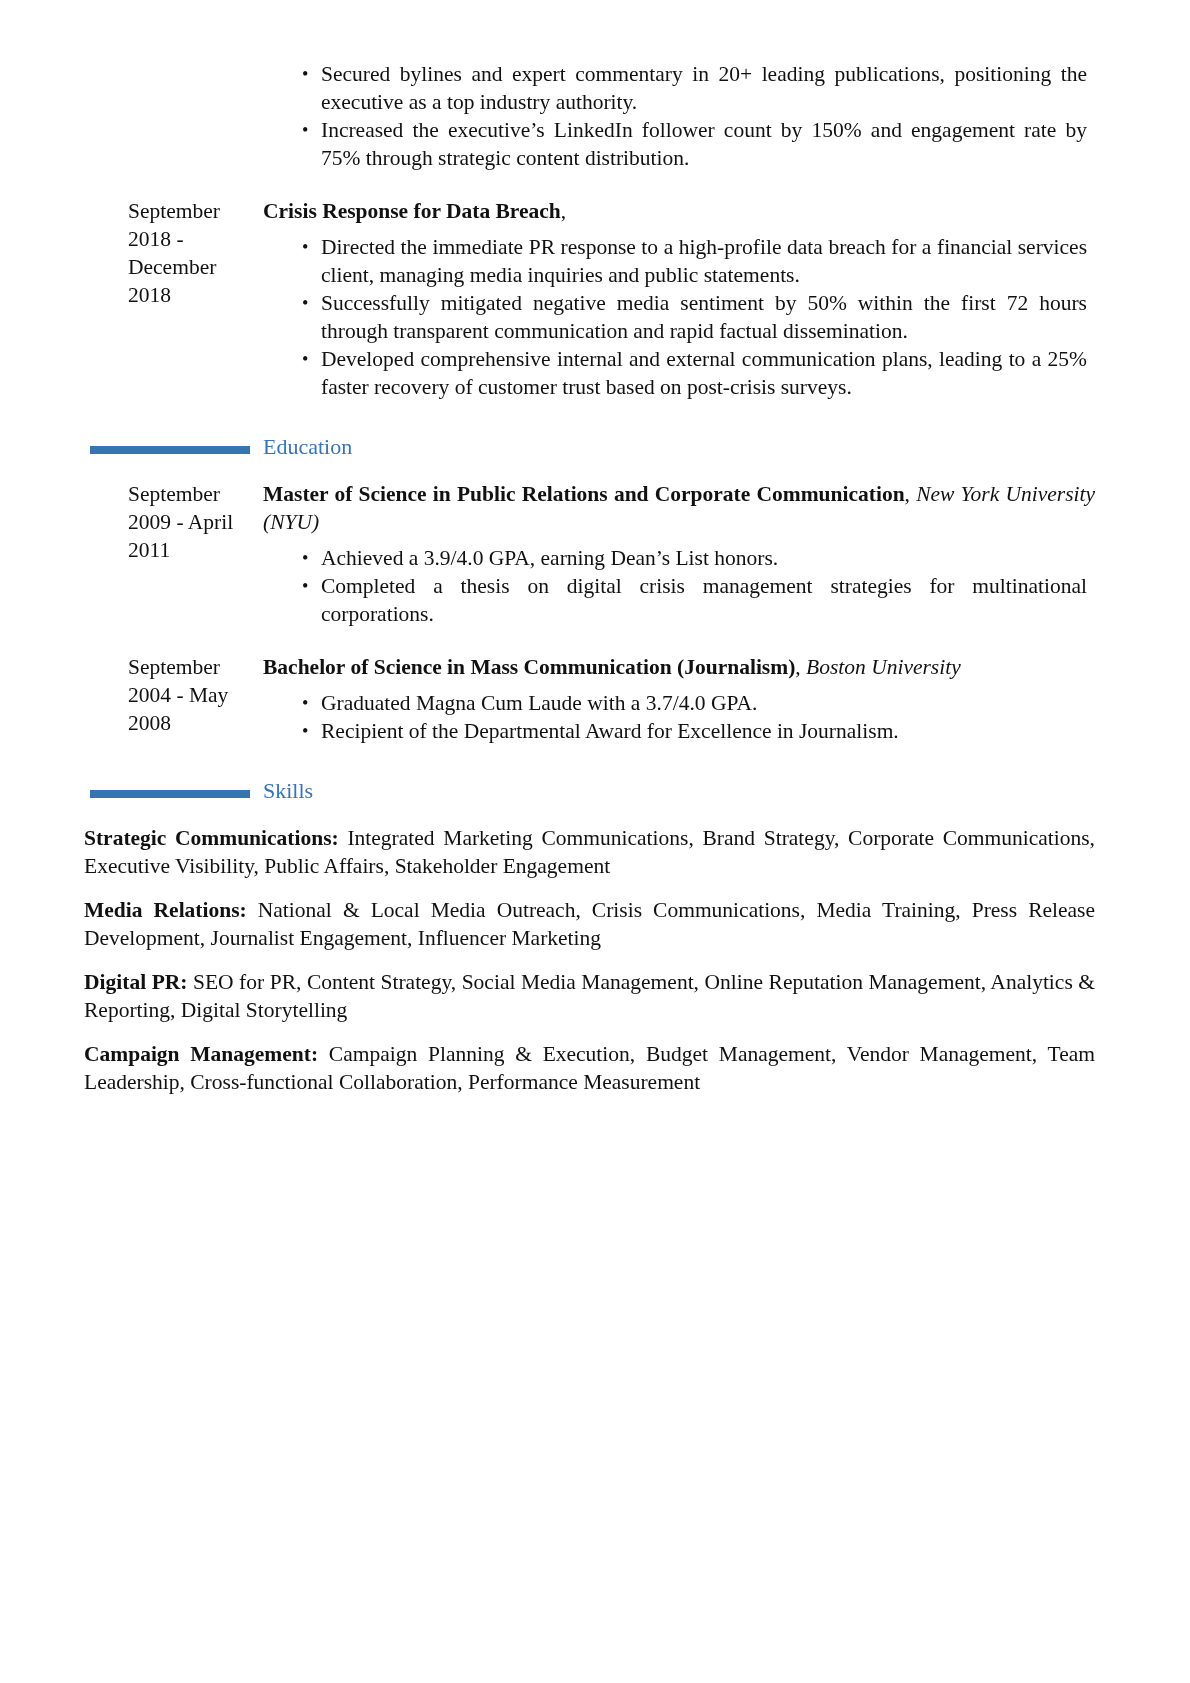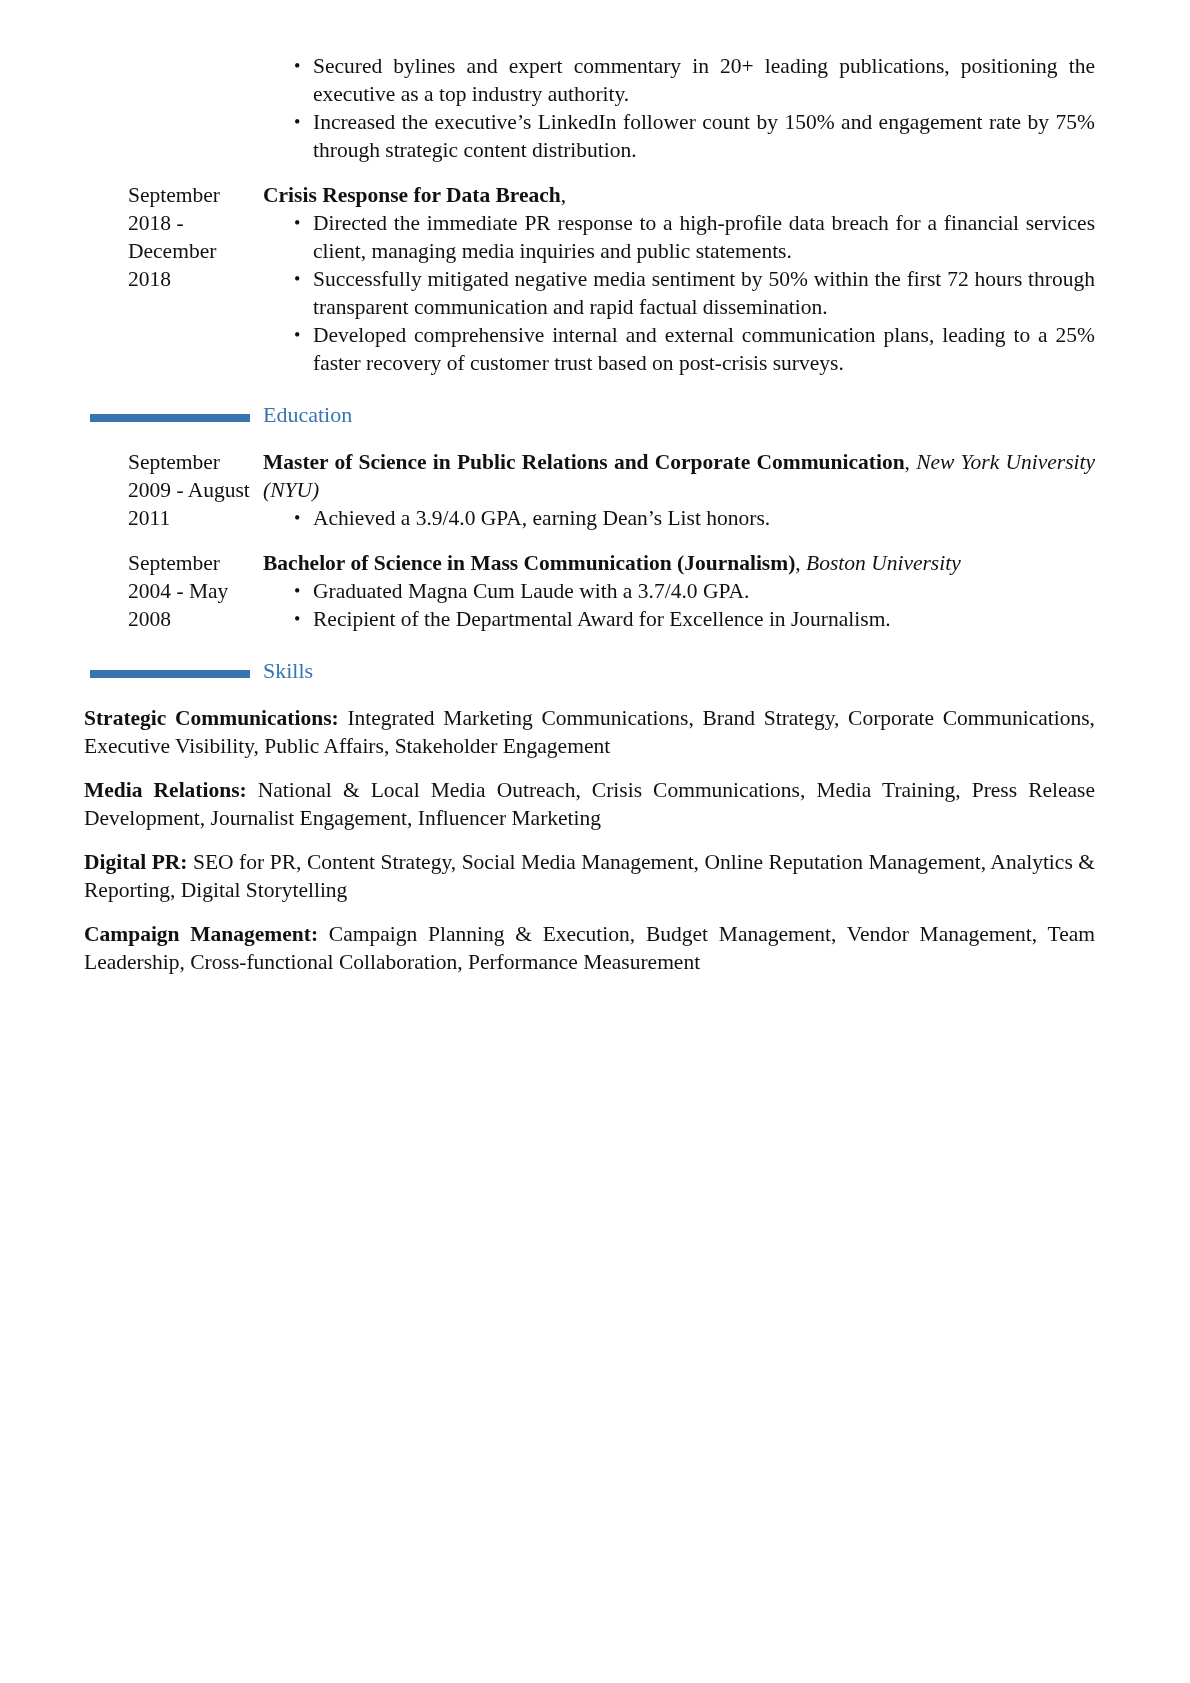--- a/index.html
+++ b/index.html
@@ -34,21 +34,21 @@
     hyphens: auto;
     -webkit-hyphens: auto;
   }
   .entry-main { text-align: justify; hyphens: auto; -webkit-hyphens: auto; }
   .entry-title { }
   .bold   { font-weight: bold; margin-top: 28px; }
   .italic { font-style: italic; }
 
   ul.bullets {
     list-style: none;
-    margin: 0;
+    margin: 8px;
     padding: 0 0 0 50px;
     text-align: justify;
   }
   ul.bullets li { position: relative; }
   ul.bullets li::before {
     content: "\2022";
     position: absolute;
     left: -19px;
     top: 0;
     font-size: 0.85em;
@@ -121,26 +121,29 @@
       </ul>
     </div>
   </section>
 
   <div class="section-header">
     <span class="section-rule"></span>
     <h2 class="section-title">Education</h2>
   </div>
 
   <section class="entry">
-    <div class="dates">September 2009 - August 2011</div>
+    <div class="dates">September 2009 - April 2011</div>
     <div class="entry-main">
       <div class="entry-title"><span class="bold">Master of Science in Public Relations and Corporate Communication</span><span>, </span><span class="italic">New York University (NYU)</span></div>
       <ul class="bullets">
         <li>
           <span>Achieved a 3.9/4.0 GPA, earning Dean’s List honors.</span>
+        </li>
+        <li>
+          <span>Completed a thesis on digital crisis management strategies for multinational corporations.</span>
         </li>
       </ul>
     </div>
   </section>
 
   <section class="entry">
     <div class="dates">September 2004 - May 2008</div>
     <div class="entry-main">
       <div class="entry-title"><span class="bold">Bachelor of Science in Mass Communication (Journalism)</span><span>, </span><span class="italic">Boston University</span></div>
       <ul class="bullets">

